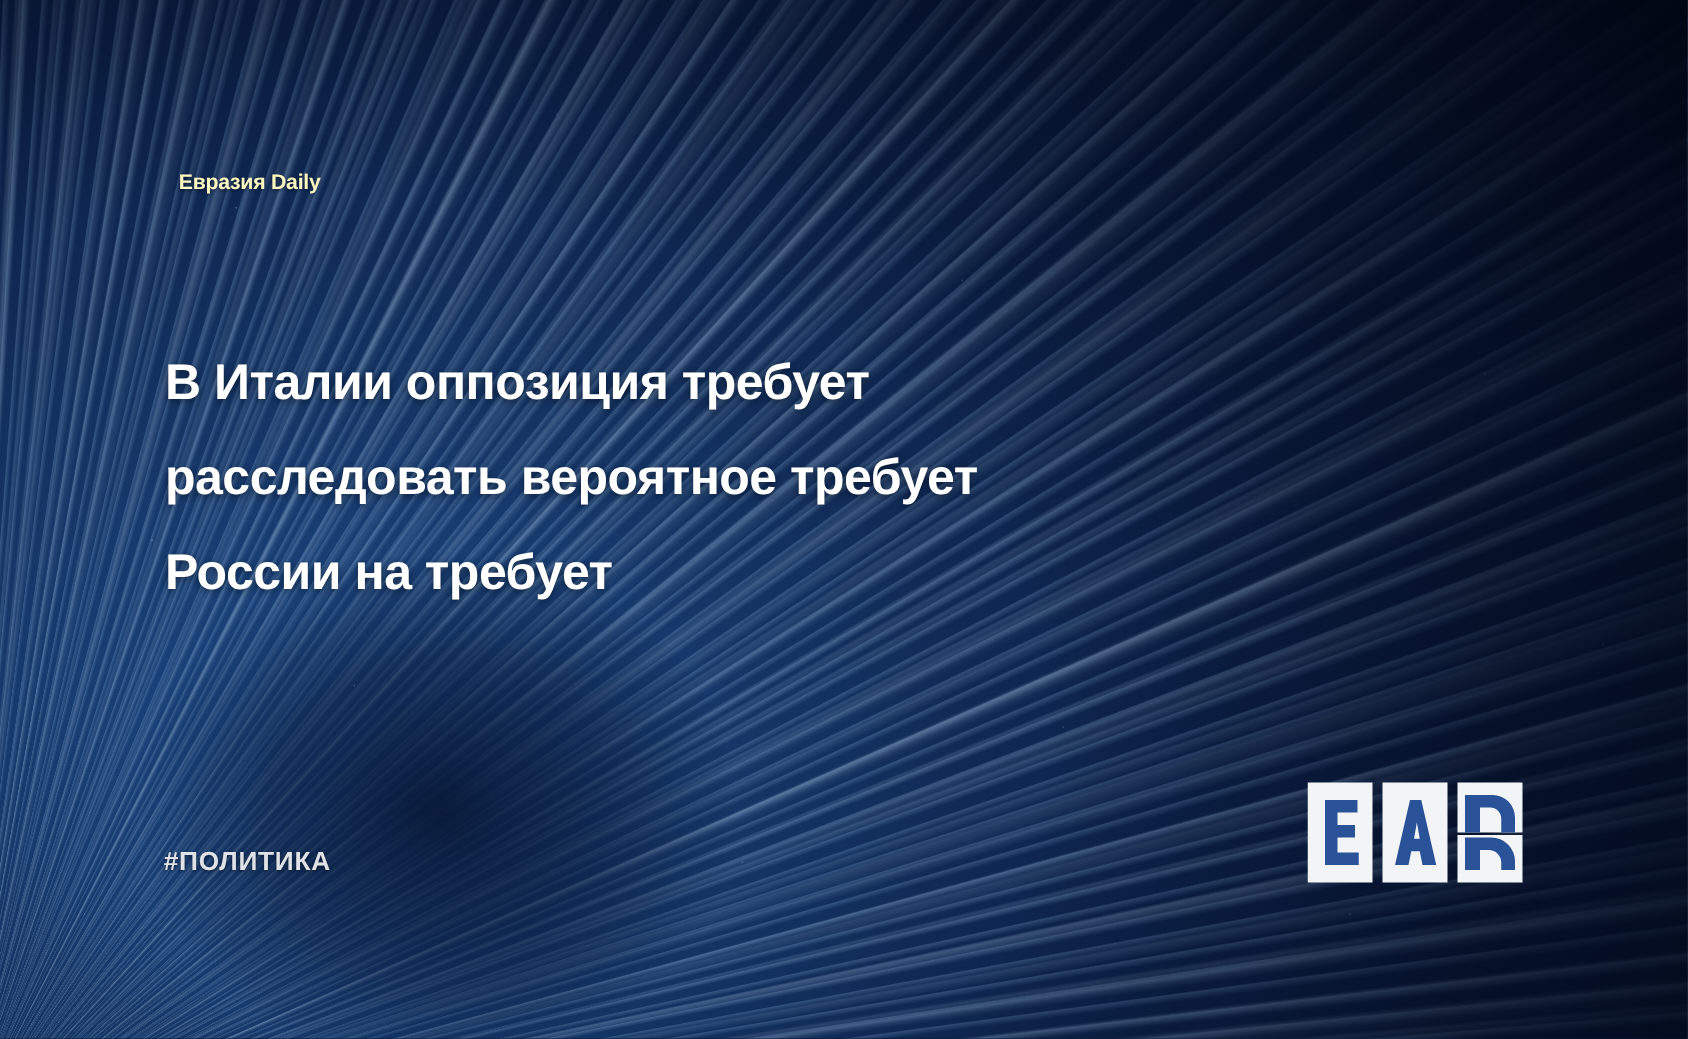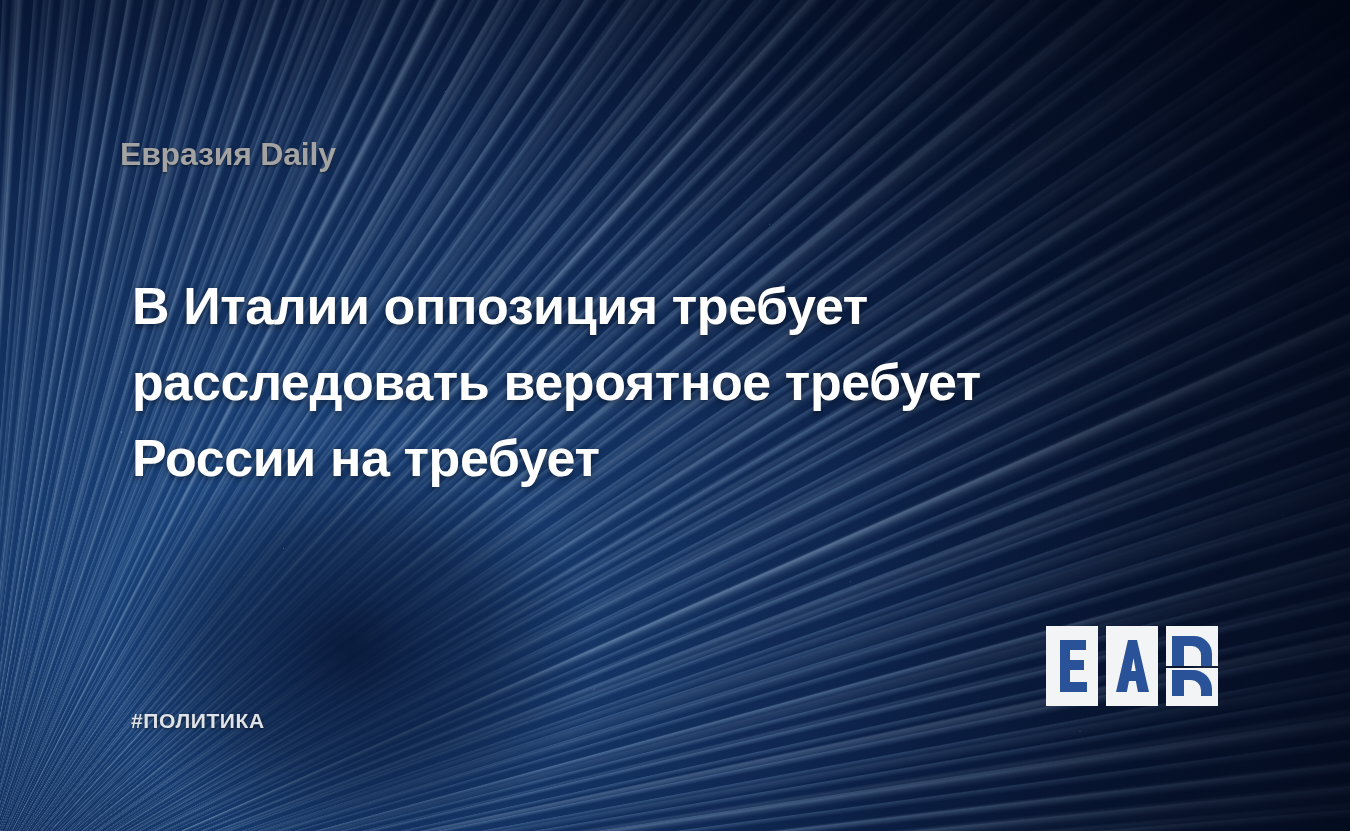--- a/index.html
+++ b/index.html
@@ -109,56 +109,55 @@
 
   
   .content {
     position: absolute;
     inset: 0;
     z-index: 5;
   }
 
   .byline {
     position: absolute;
-    left: 120px;
+    left: 143px;
     top: 136px;
-    font-size: 32px;
+    font-size: 17px;
     font-weight: 700;
     letter-spacing: -0.2px;
-    color: #a3a3a3;
+    color: #fef9c3;
     text-shadow: 0 1px 3px rgba(0,0,0,.55);
     white-space: nowrap;
   }
 
   .headline {
     position: absolute;
     left: 132px;
     top: 268px;
     width: 930px;
     margin: 0;
-    font-size: 52px;
+    font-size: 40px;
     line-height: 76px;
     font-weight: 700;
     color: #ffffff;
     letter-spacing: -0.4px;
     text-shadow: 0 2px 6px rgba(0,0,0,.45);
   }
   .headline .hl-line { display: block; white-space: nowrap; }
 
   .hashtag {
     position: absolute;
     left: 131px;
     top: 678px;
     font-size: 21px;
     font-weight: 700;
     letter-spacing: 0.6px;
     color: #dfe2e6;
     text-shadow: 0 1px 3px rgba(0,0,0,.55);
     white-space: nowrap;
-    margin-top: 31px;
   }
 
   
   .logo {
     position: absolute;
     left: 1046px;
     top: 622px;
     width: 184px;
     height: 88px;
   }

